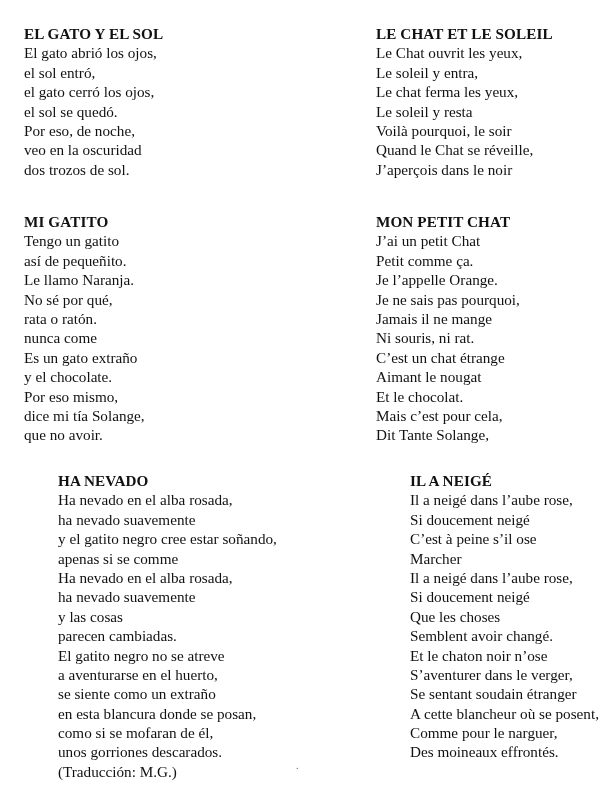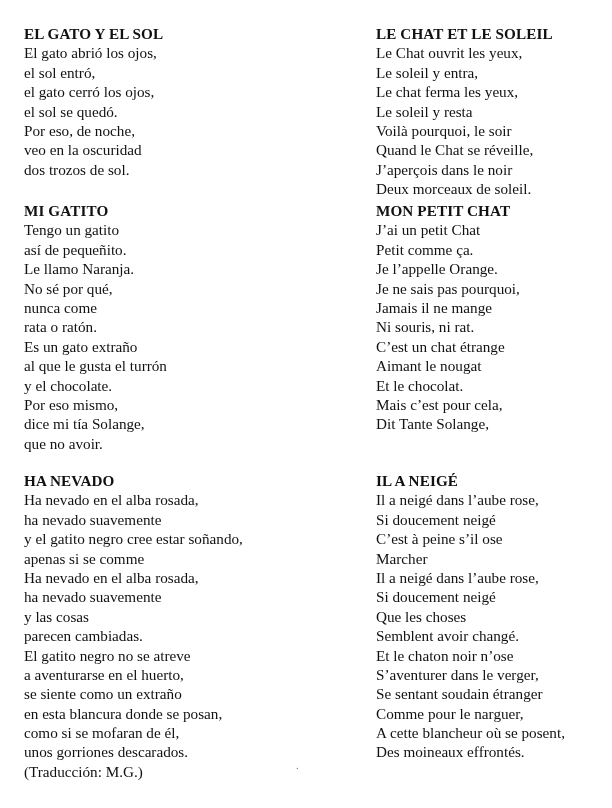--- a/index.html
+++ b/index.html
@@ -31,22 +31,22 @@
       font-weight: bold;
       line-height: 19.4px;
       height: 19.4px;
       letter-spacing: 0.1px;
     }
     .poem-line {
       line-height: 19.4px;
       height: 19.4px;
     }
     .p1 { top: 24px; }
-    .p2 { top: 201px; }
-    .p3 { top: 471px; }
+    .p2 { top: 212px; }
+    .p3 { top: 471px; margin-left: 34px; }
     .stray-dot {
       position: absolute;
       left: 296px;
       top: 760px;
       font-size: 10px;
       color: #666;
     }
   </style>
 </head>
 <body>
@@ -61,24 +61,23 @@
       <div class="poem-line">Por eso, de noche,</div>
       <div class="poem-line">veo en la oscuridad</div>
       <div class="poem-line">dos trozos de sol.</div>
     </div>
   <div class="poem p2">
       <div class="poem-title">MI GATITO</div>
       <div class="poem-line">Tengo un gatito</div>
       <div class="poem-line">así de pequeñito.</div>
       <div class="poem-line">Le llamo Naranja.</div>
       <div class="poem-line">No sé por qué,</div>
+      <div class="poem-line">rata o ratón.</div>
       <div class="poem-line">nunca come</div>
-      <div class="poem-line">rata o ratón.</div>
       <div class="poem-line">Es un gato extraño</div>
-      <div class="poem-line">al que le gusta el turrón</div>
       <div class="poem-line">y el chocolate.</div>
       <div class="poem-line">Por eso mismo,</div>
       <div class="poem-line">dice mi tía Solange,</div>
       <div class="poem-line">que no avoir.</div>
     </div>
   <div class="poem p3">
       <div class="poem-title">HA NEVADO</div>
       <div class="poem-line">Ha nevado en el alba rosada,</div>
       <div class="poem-line">ha nevado suavemente</div>
       <div class="poem-line">y el gatito negro cree estar soñando,</div>
@@ -100,21 +99,20 @@
 <div class="col col-right">
   <div class="poem p1">
       <div class="poem-title">LE CHAT ET LE SOLEIL</div>
       <div class="poem-line">Le Chat ouvrit les yeux,</div>
       <div class="poem-line">Le soleil y entra,</div>
       <div class="poem-line">Le chat ferma les yeux,</div>
       <div class="poem-line">Le soleil y resta</div>
       <div class="poem-line">Voilà pourquoi, le soir</div>
       <div class="poem-line">Quand le Chat se réveille,</div>
       <div class="poem-line">J’aperçois dans le noir</div>
-      <div class="poem-line">Deux morceaux de soleil.</div>
     </div>
   <div class="poem p2">
       <div class="poem-title">MON PETIT CHAT</div>
       <div class="poem-line">J’ai un petit Chat</div>
       <div class="poem-line">Petit comme ça.</div>
       <div class="poem-line">Je l’appelle Orange.</div>
       <div class="poem-line">Je ne sais pas pourquoi,</div>
       <div class="poem-line">Jamais il ne mange</div>
       <div class="poem-line">Ni souris, ni rat.</div>
       <div class="poem-line">C’est un chat étrange</div>
@@ -129,19 +127,19 @@
       <div class="poem-line">Si doucement neigé</div>
       <div class="poem-line">C’est à peine s’il ose</div>
       <div class="poem-line">Marcher</div>
       <div class="poem-line">Il a neigé dans l’aube rose,</div>
       <div class="poem-line">Si doucement neigé</div>
       <div class="poem-line">Que les choses</div>
       <div class="poem-line">Semblent avoir changé.</div>
       <div class="poem-line">Et le chaton noir n’ose</div>
       <div class="poem-line">S’aventurer dans le verger,</div>
       <div class="poem-line">Se sentant soudain étranger</div>
+      <div class="poem-line">A cette blancheur où se posent,</div>
       <div class="poem-line">Comme pour le narguer,</div>
-      <div class="poem-line">A cette blancheur où se posent,</div>
       <div class="poem-line">Des moineaux effrontés.</div>
     </div>
 </div>
 
 <span class="stray-dot">.</span>
 
 </body></html>

